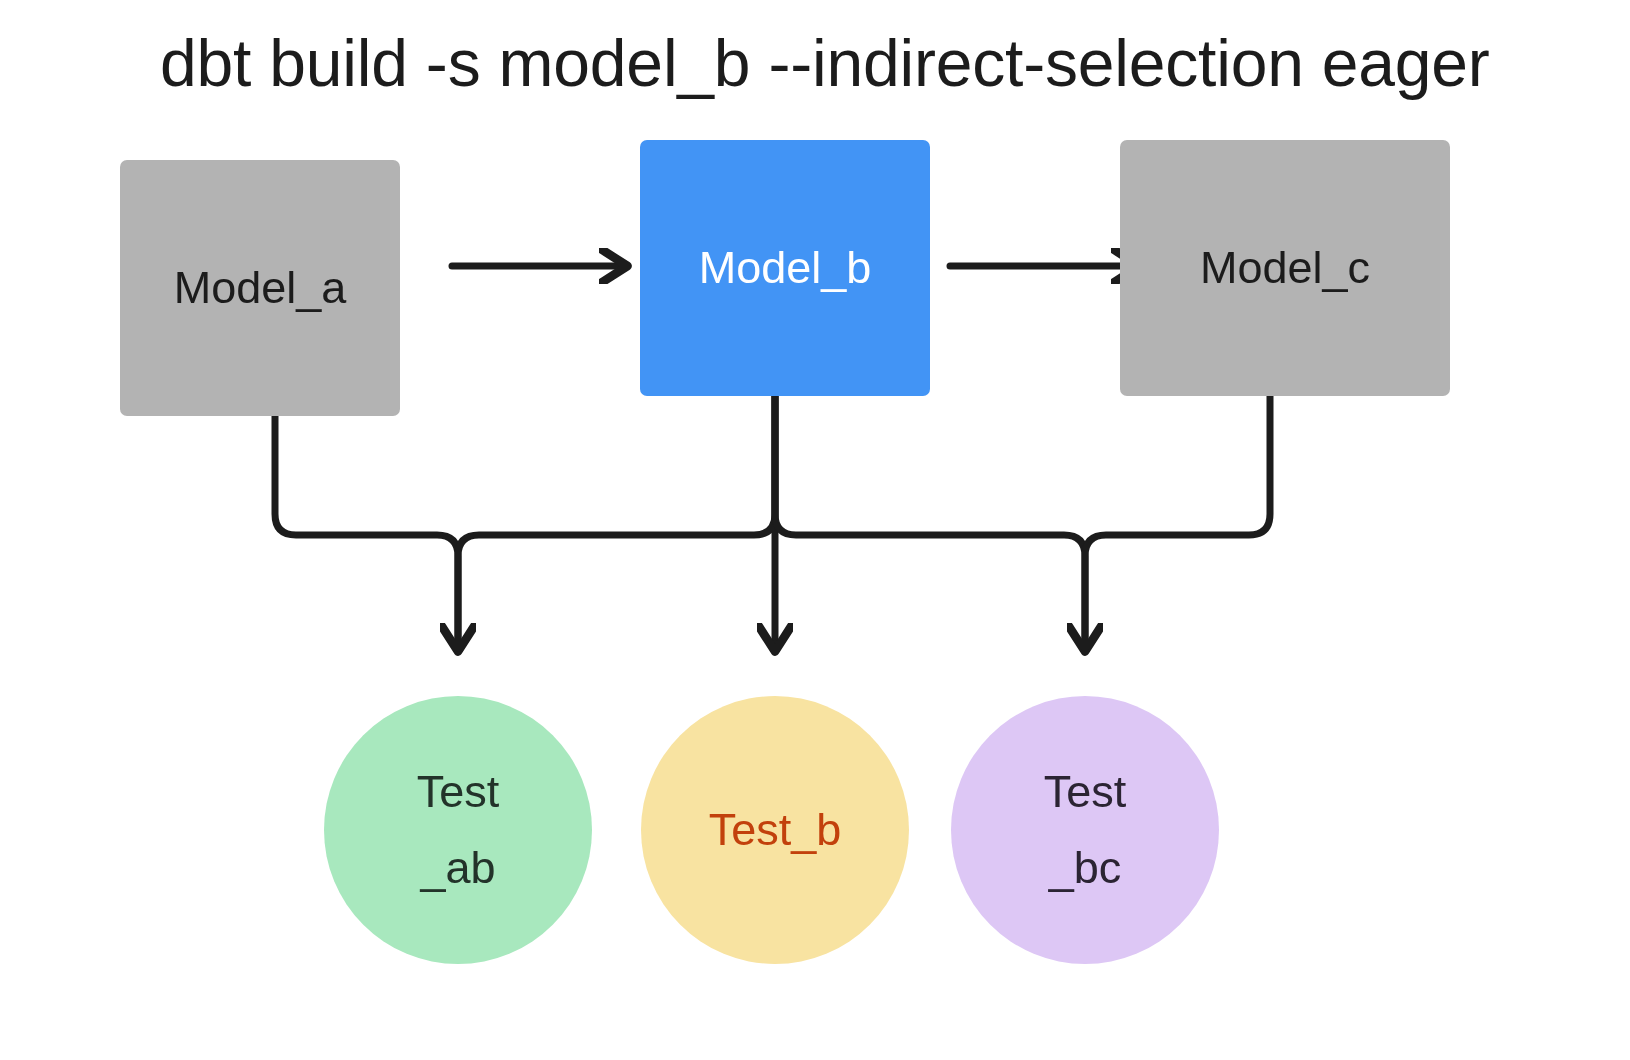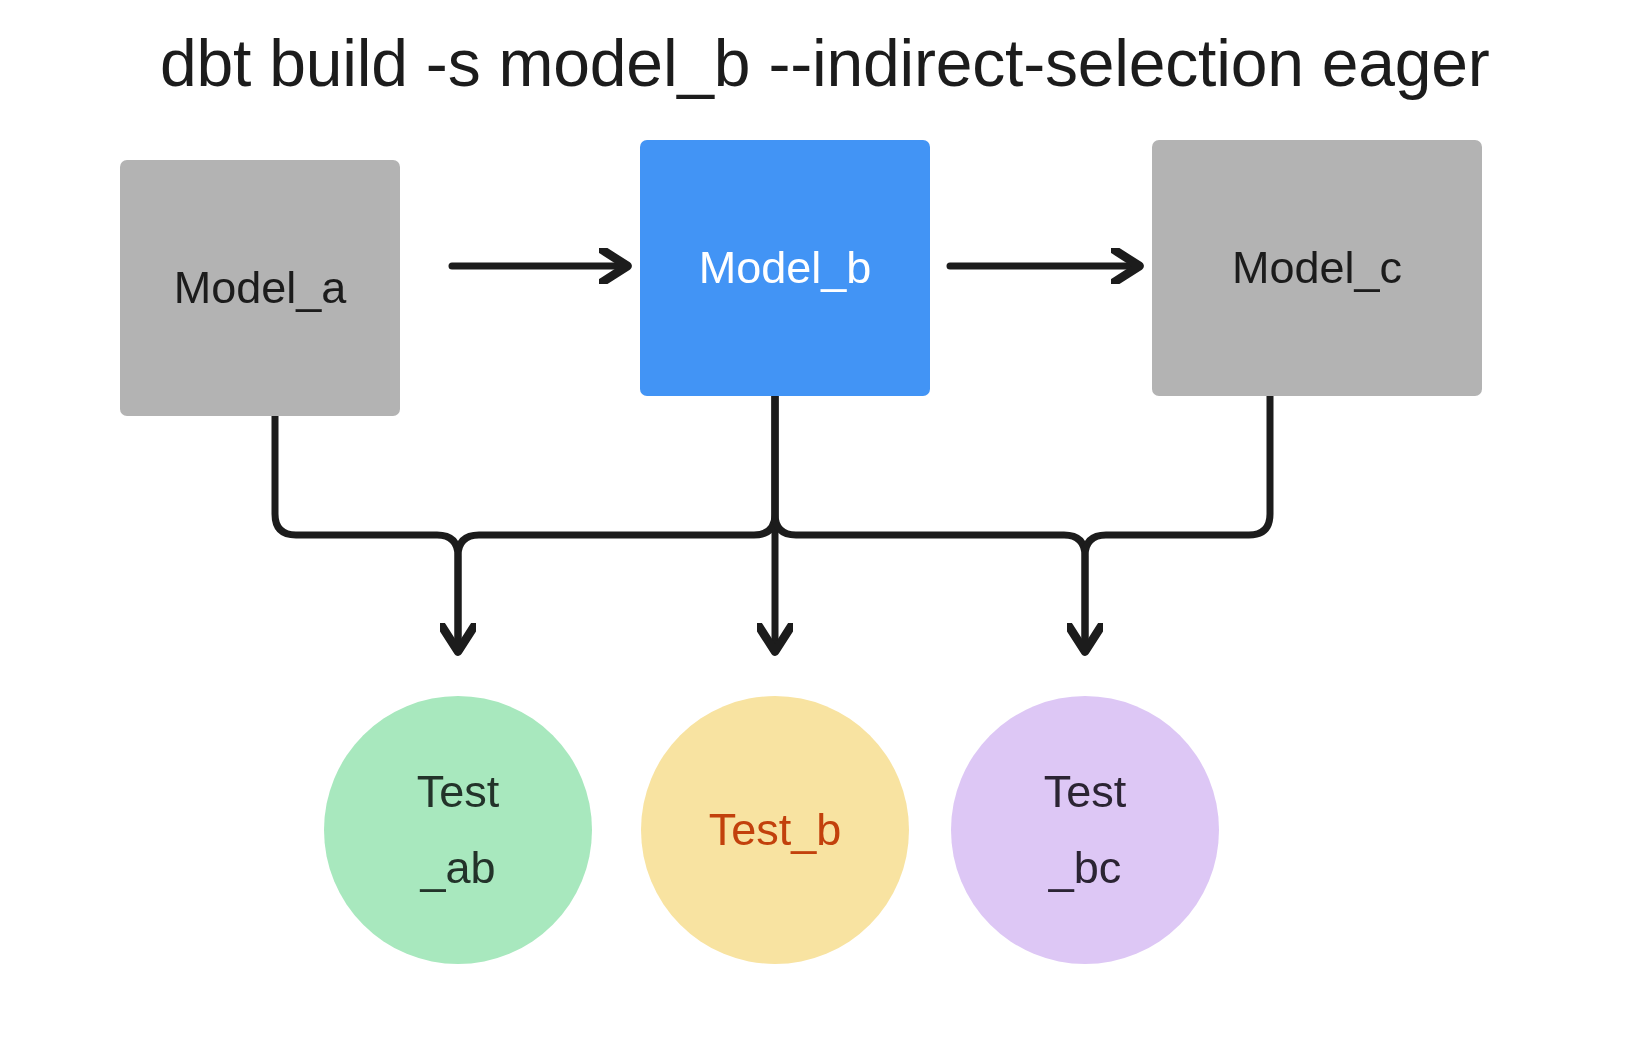--- a/index.html
+++ b/index.html
@@ -59,21 +59,21 @@
     justify-content: center;
     font-size: 45px;
     line-height: 76px;
     text-align: center;
     box-sizing: border-box;
   }
   .node-circle .ln { display: block; }
 
   #model-a { left: 120px; top: 140px; width: 280px; height: 256px; margin-top: 20px; }
   #model-b { left: 640px; top: 140px; width: 290px; height: 256px; }
-  #model-c { left: 1152px; top: 140px; width: 330px; height: 256px; }
+  #model-c { left: 1120px; top: 140px; width: 330px; height: 256px; }
 
   #test-ab { left: 324px; top: 696px; width: 268px; height: 268px; }
   #test-b  { left: 641px; top: 696px; width: 268px; height: 268px; }
   #test-bc { left: 951px; top: 696px; width: 268px; height: 268px; }
 </style>
 </head>
 <body>
 
 <div id="canvas">
 

